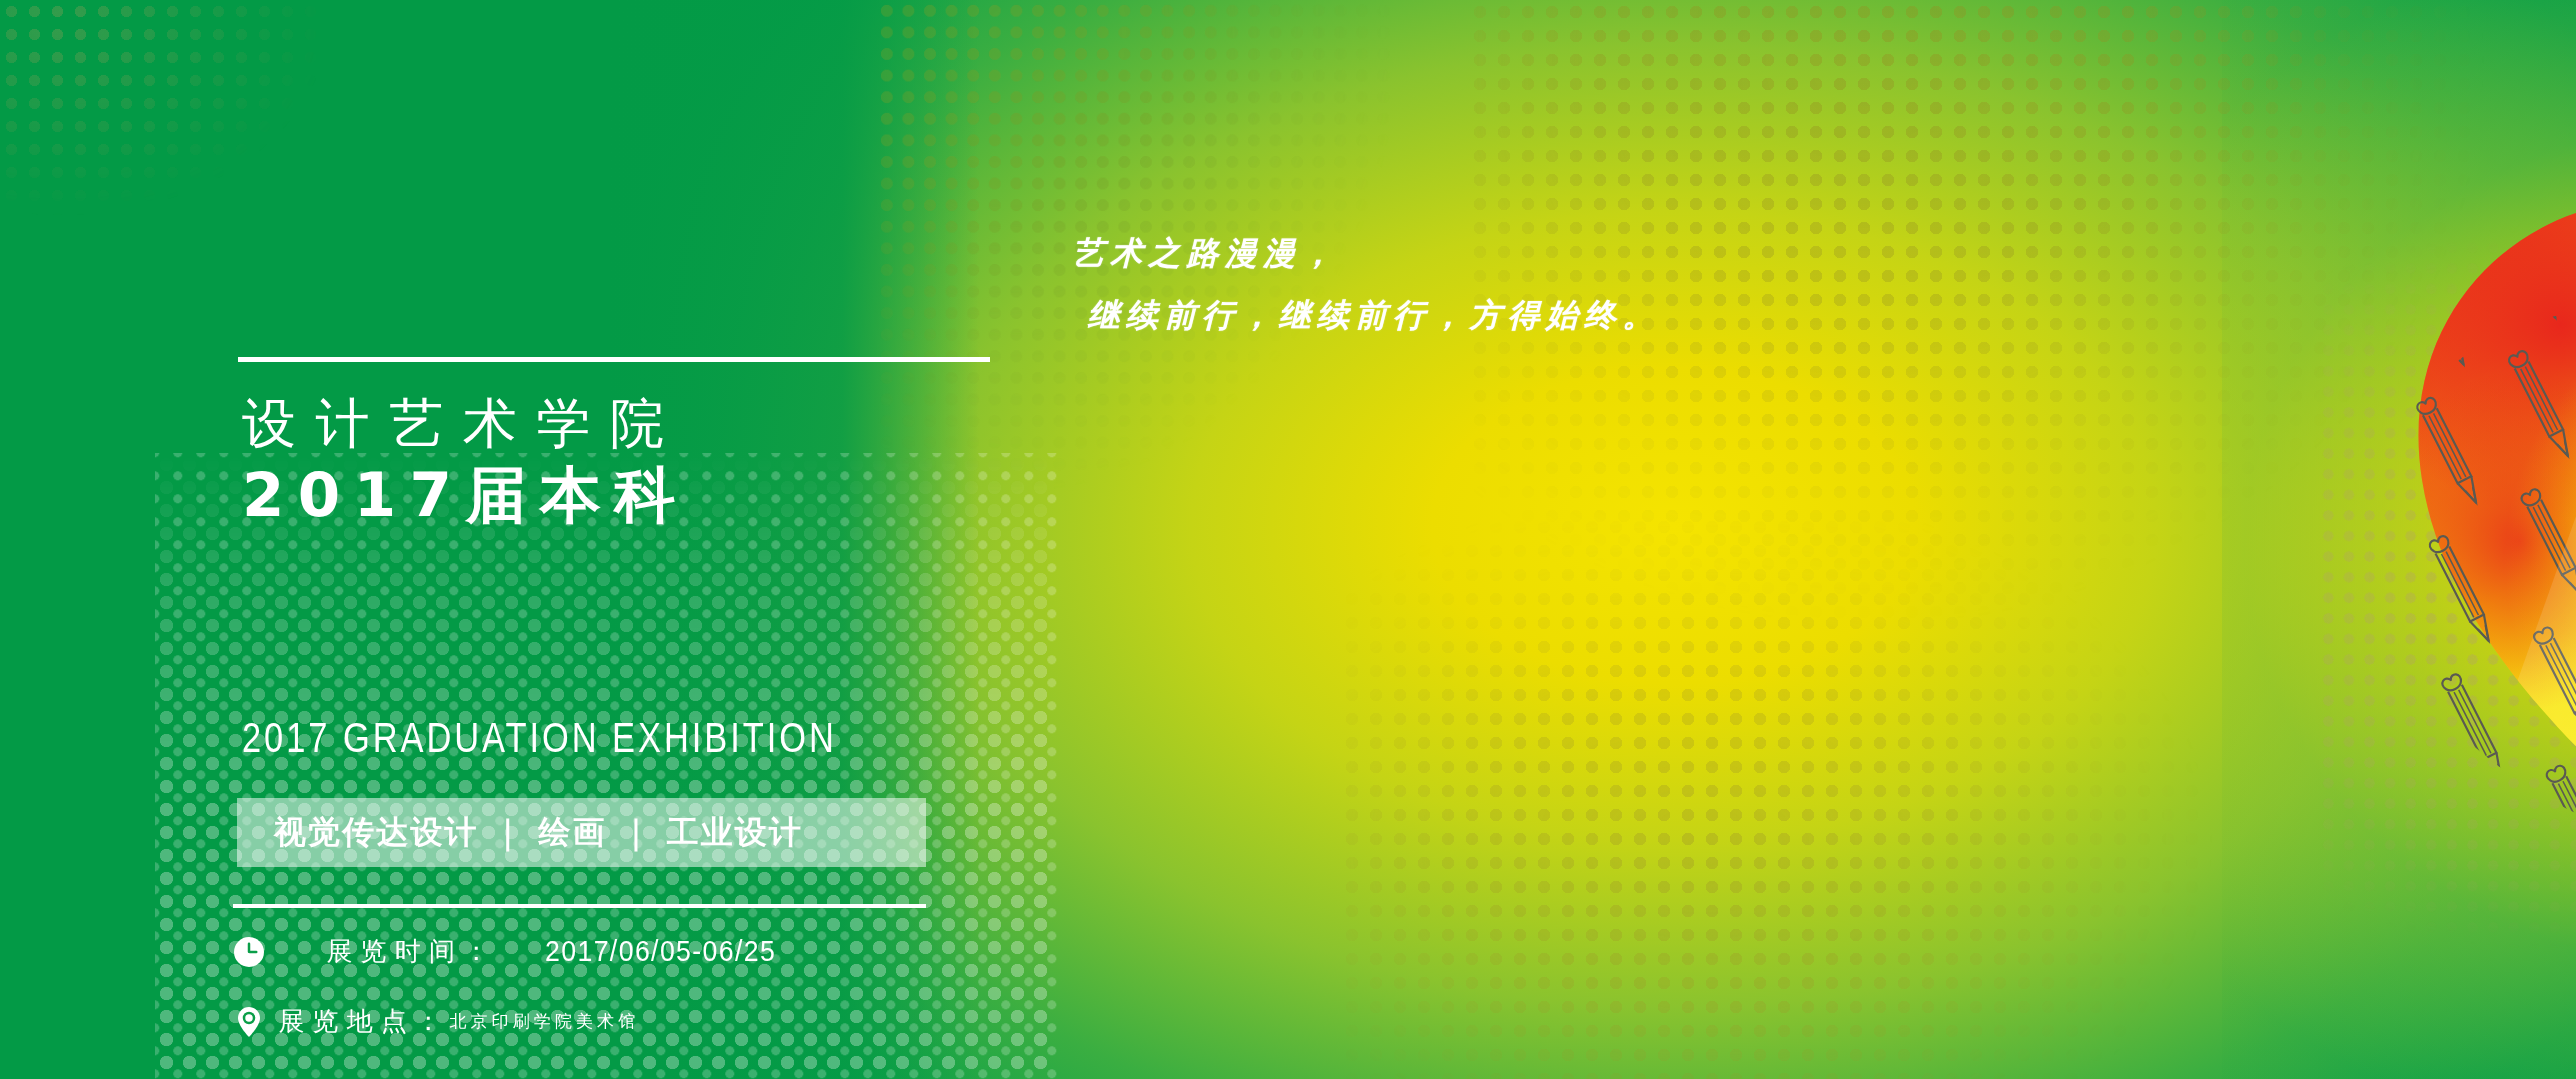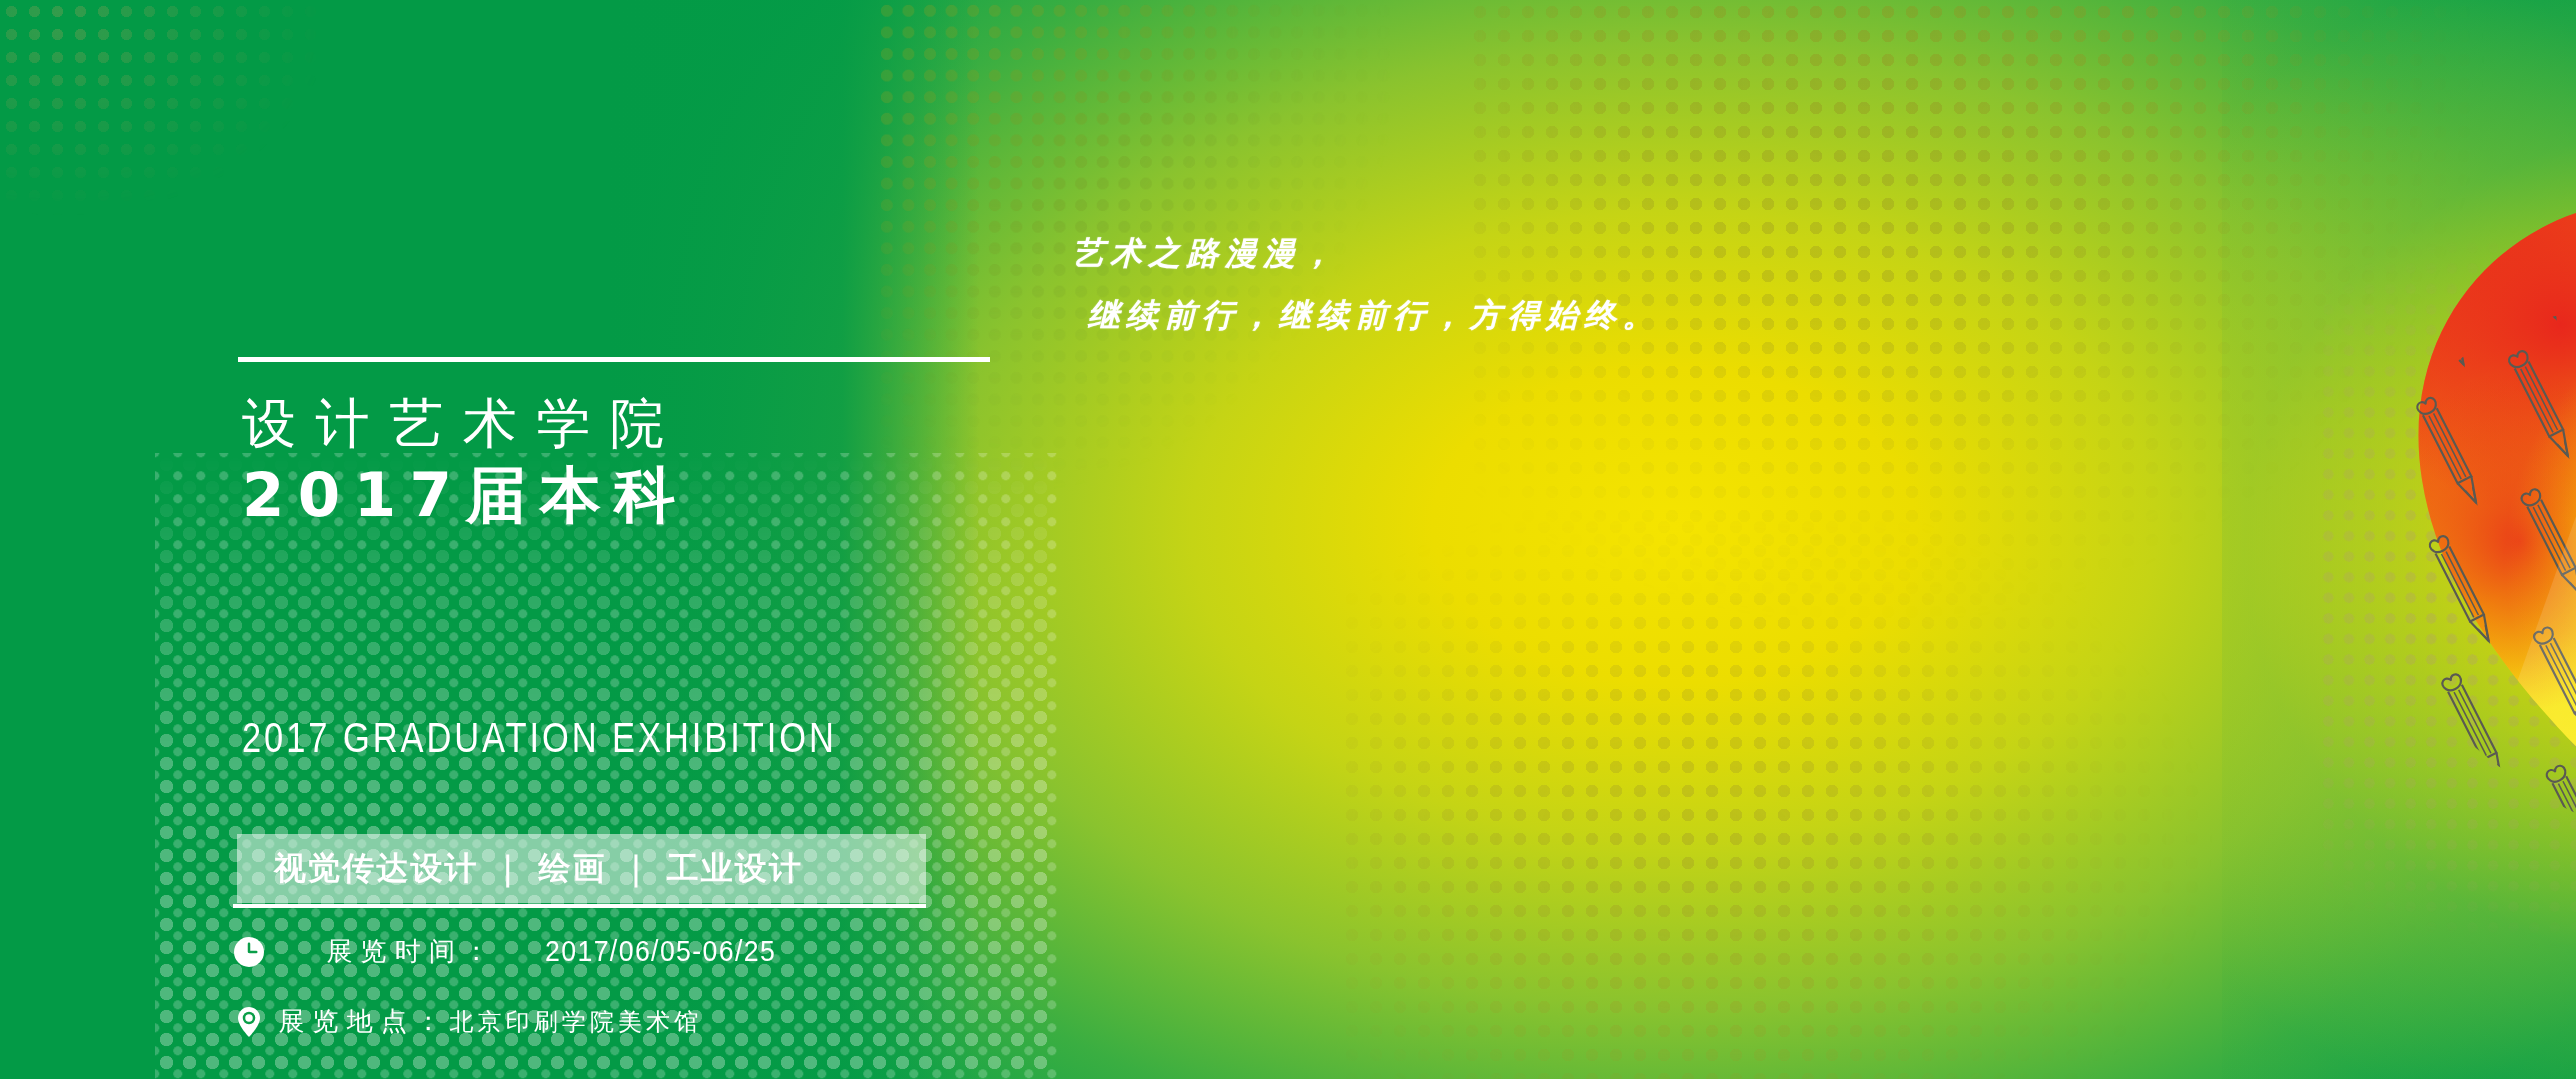--- a/index.html
+++ b/index.html
@@ -134,21 +134,21 @@
     transform:scaleX(0.82);
     transform-origin:left center;
     white-space:nowrap;
   }
 
   
   .pill{
     position:absolute;left:237px;top:798px;
     width:689px;height:69px;
     background:rgba(255,255,255,0.52);
-    display:flex;align-items:center;margin-top:36px;
+    display:flex;align-items:center;
   }
   .pill-text{
     color:#ffffff;
     font-family:"DejaVu Sans","Liberation Sans",sans-serif;
     font-size:32px;
     font-weight:700;
     letter-spacing:2.1px;
     padding-left:37px;
     white-space:nowrap;
     text-shadow:0 0 0.5px rgba(0,0,0,0.08);
@@ -175,21 +175,21 @@
     font-family:"DejaVu Sans","Liberation Sans",sans-serif;
     font-size:26px;letter-spacing:8.2px;font-weight:400;
   }
   .info-value{
     font-family:"Liberation Sans",sans-serif;
     font-size:29px;letter-spacing:1.5px;font-weight:400;
     transform:scaleX(0.92);transform-origin:left center;
   }
   .info-value-cn{
     font-family:"DejaVu Sans","Liberation Sans",sans-serif;
-    font-size:24px;letter-spacing:4.1px;font-weight:400;
+    font-size:17px;letter-spacing:4.1px;font-weight:400;
   }
 
   
   .quote{
     position:absolute;left:1072px;top:222px;
     color:#ffffff;
     font-family:"DejaVu Serif","Liberation Serif",serif;
     font-weight:700;
     font-style:italic;
     font-size:32px;

